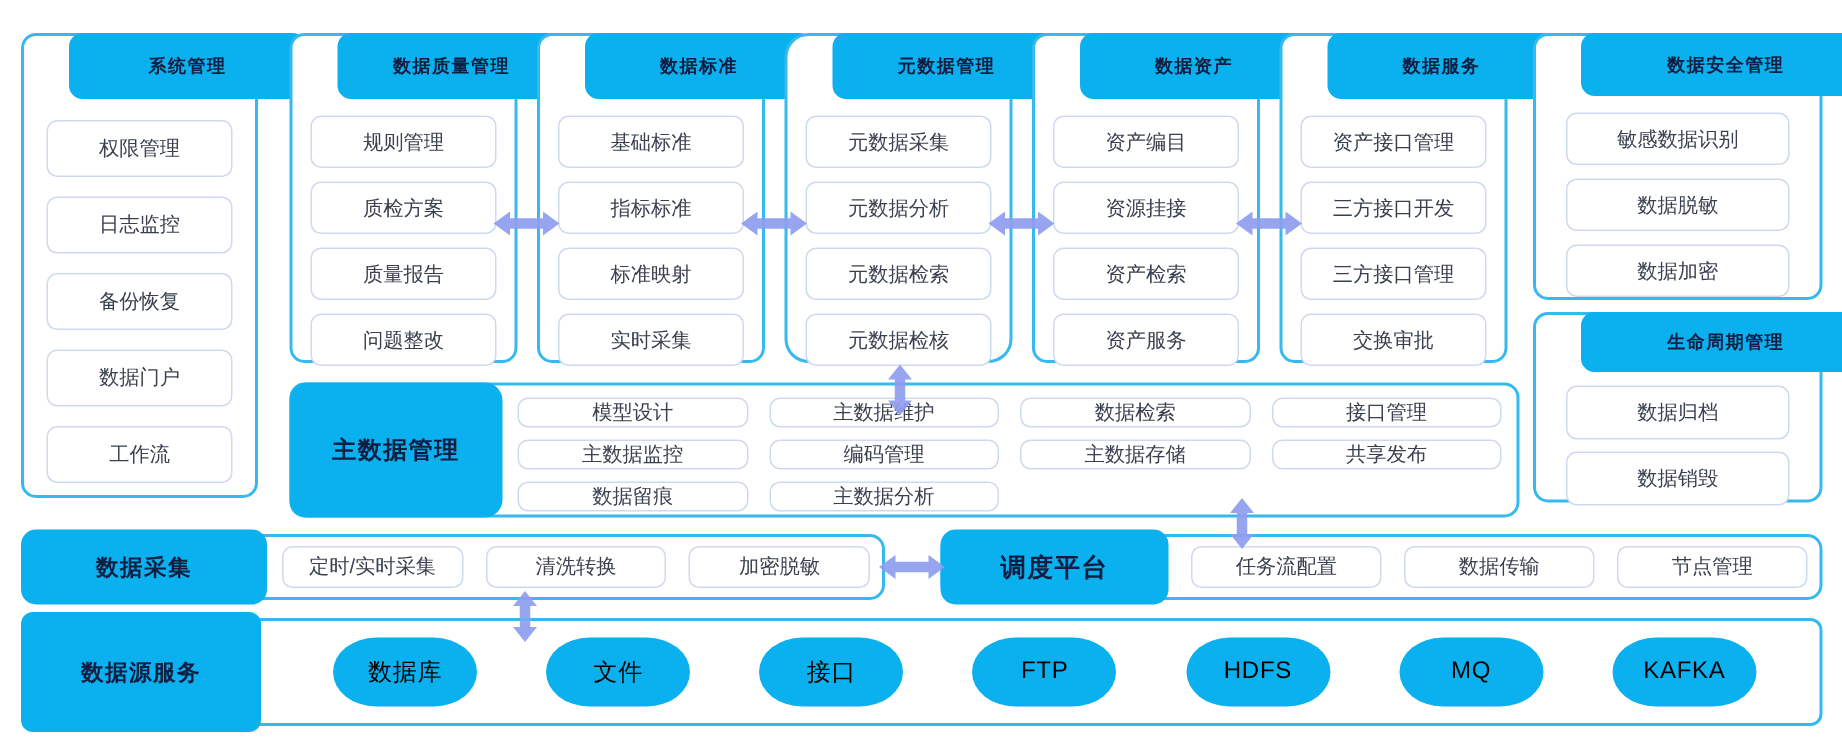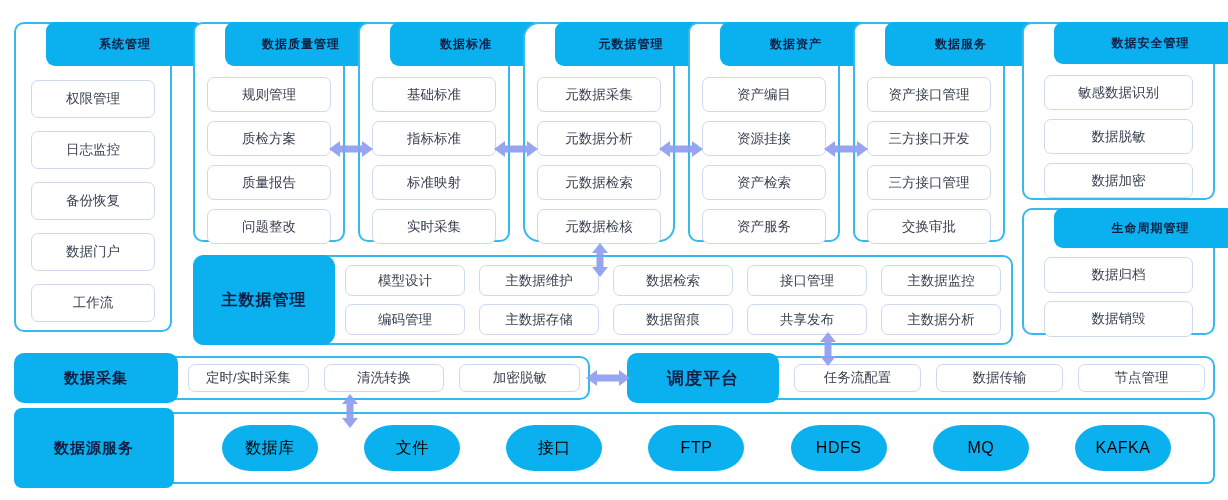--- a/index.html
+++ b/index.html
@@ -50,21 +50,21 @@
   #lifecycle .box{height:36px;}
 
   
   #master{left:193px;top:255px;width:820px;height:90px;}
   .sidehead{position:absolute;background:var(--header-blue);border-radius:10px;
     display:flex;align-items:center;justify-content:center;font-weight:700;
     color:var(--header-text);letter-spacing:1px;z-index:2;}
   #master-head{left:-2px;top:-2px;width:142px;height:calc(100% + 4px);
     border-radius:12px;font-size:16px;}
   .mgrid{position:absolute;left:150px;right:10px;top:8px;bottom:8px;
-    display:grid;grid-template-columns:repeat(5,1fr);grid-template-rows:1fr 1fr;
+    display:grid;grid-template-columns:repeat(4,1fr);grid-template-rows:1fr 1fr;
     gap:8px 14px;}
 
   
   #collect{left:14px;top:356px;width:576px;height:44px;}
   #collect-head{left:-2px;top:-5px;width:164px;height:calc(100% + 10px);font-size:15px;}
   #collect .hitems{left:172px;}
   #schedule{left:627px;top:356px;width:588px;height:44px;}
   #schedule-head{left:-2px;top:-5px;width:152px;height:calc(100% + 10px);font-size:17px;}
   #schedule .hitems{left:165px;}
   .hitems{position:absolute;right:8px;top:6px;bottom:6px;display:flex;gap:15px;}
@@ -168,22 +168,22 @@
   <div class="panel" id="master">
     <div class="sidehead" id="master-head">主数据管理</div>
     <div class="mgrid">
       <div class="box">模型设计</div>
       <div class="box">主数据维护</div>
       <div class="box">数据检索</div>
       <div class="box">接口管理</div>
       <div class="box">主数据监控</div>
       <div class="box">编码管理</div>
       <div class="box">主数据存储</div>
+      <div class="box">共享发布</div>
       <div class="box">数据留痕</div>
-      <div class="box">共享发布</div>
       <div class="box">主数据分析</div>
     </div>
   </div>
 
   <div class="panel" id="collect">
     <div class="sidehead" id="collect-head">数据采集</div>
     <div class="hitems">
       <div class="box">定时/实时采集</div>
       <div class="box">清洗转换</div>
       <div class="box">加密脱敏</div>

